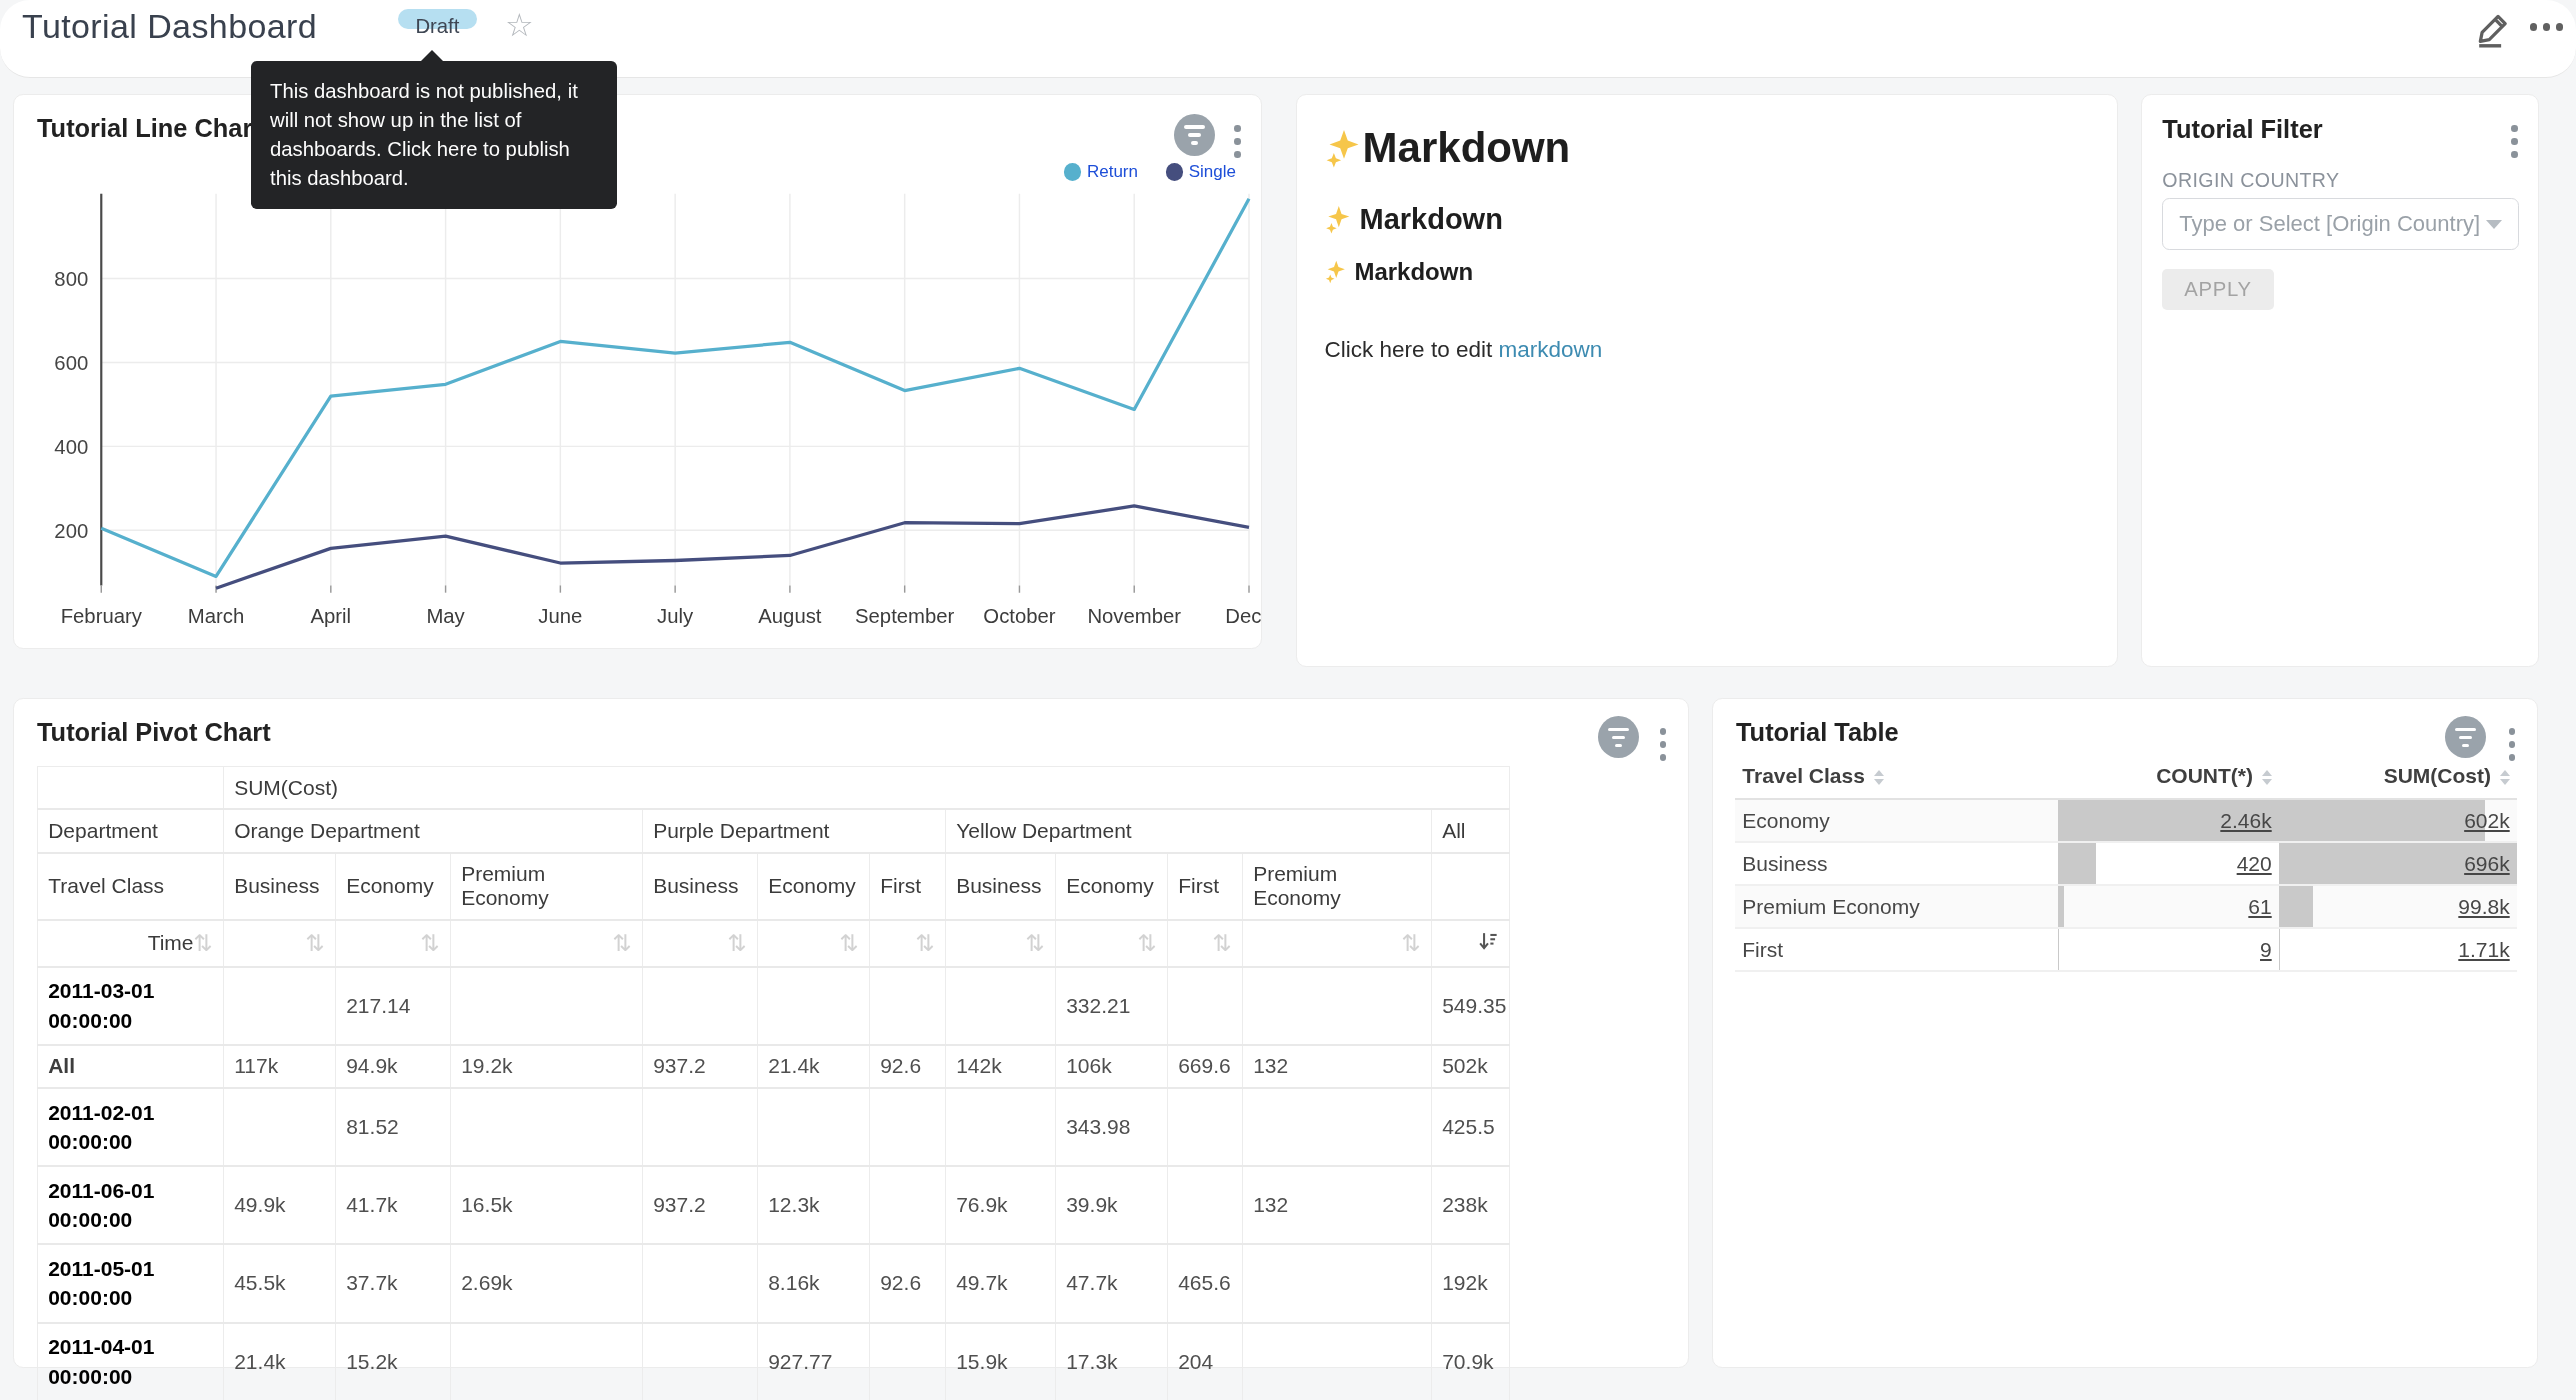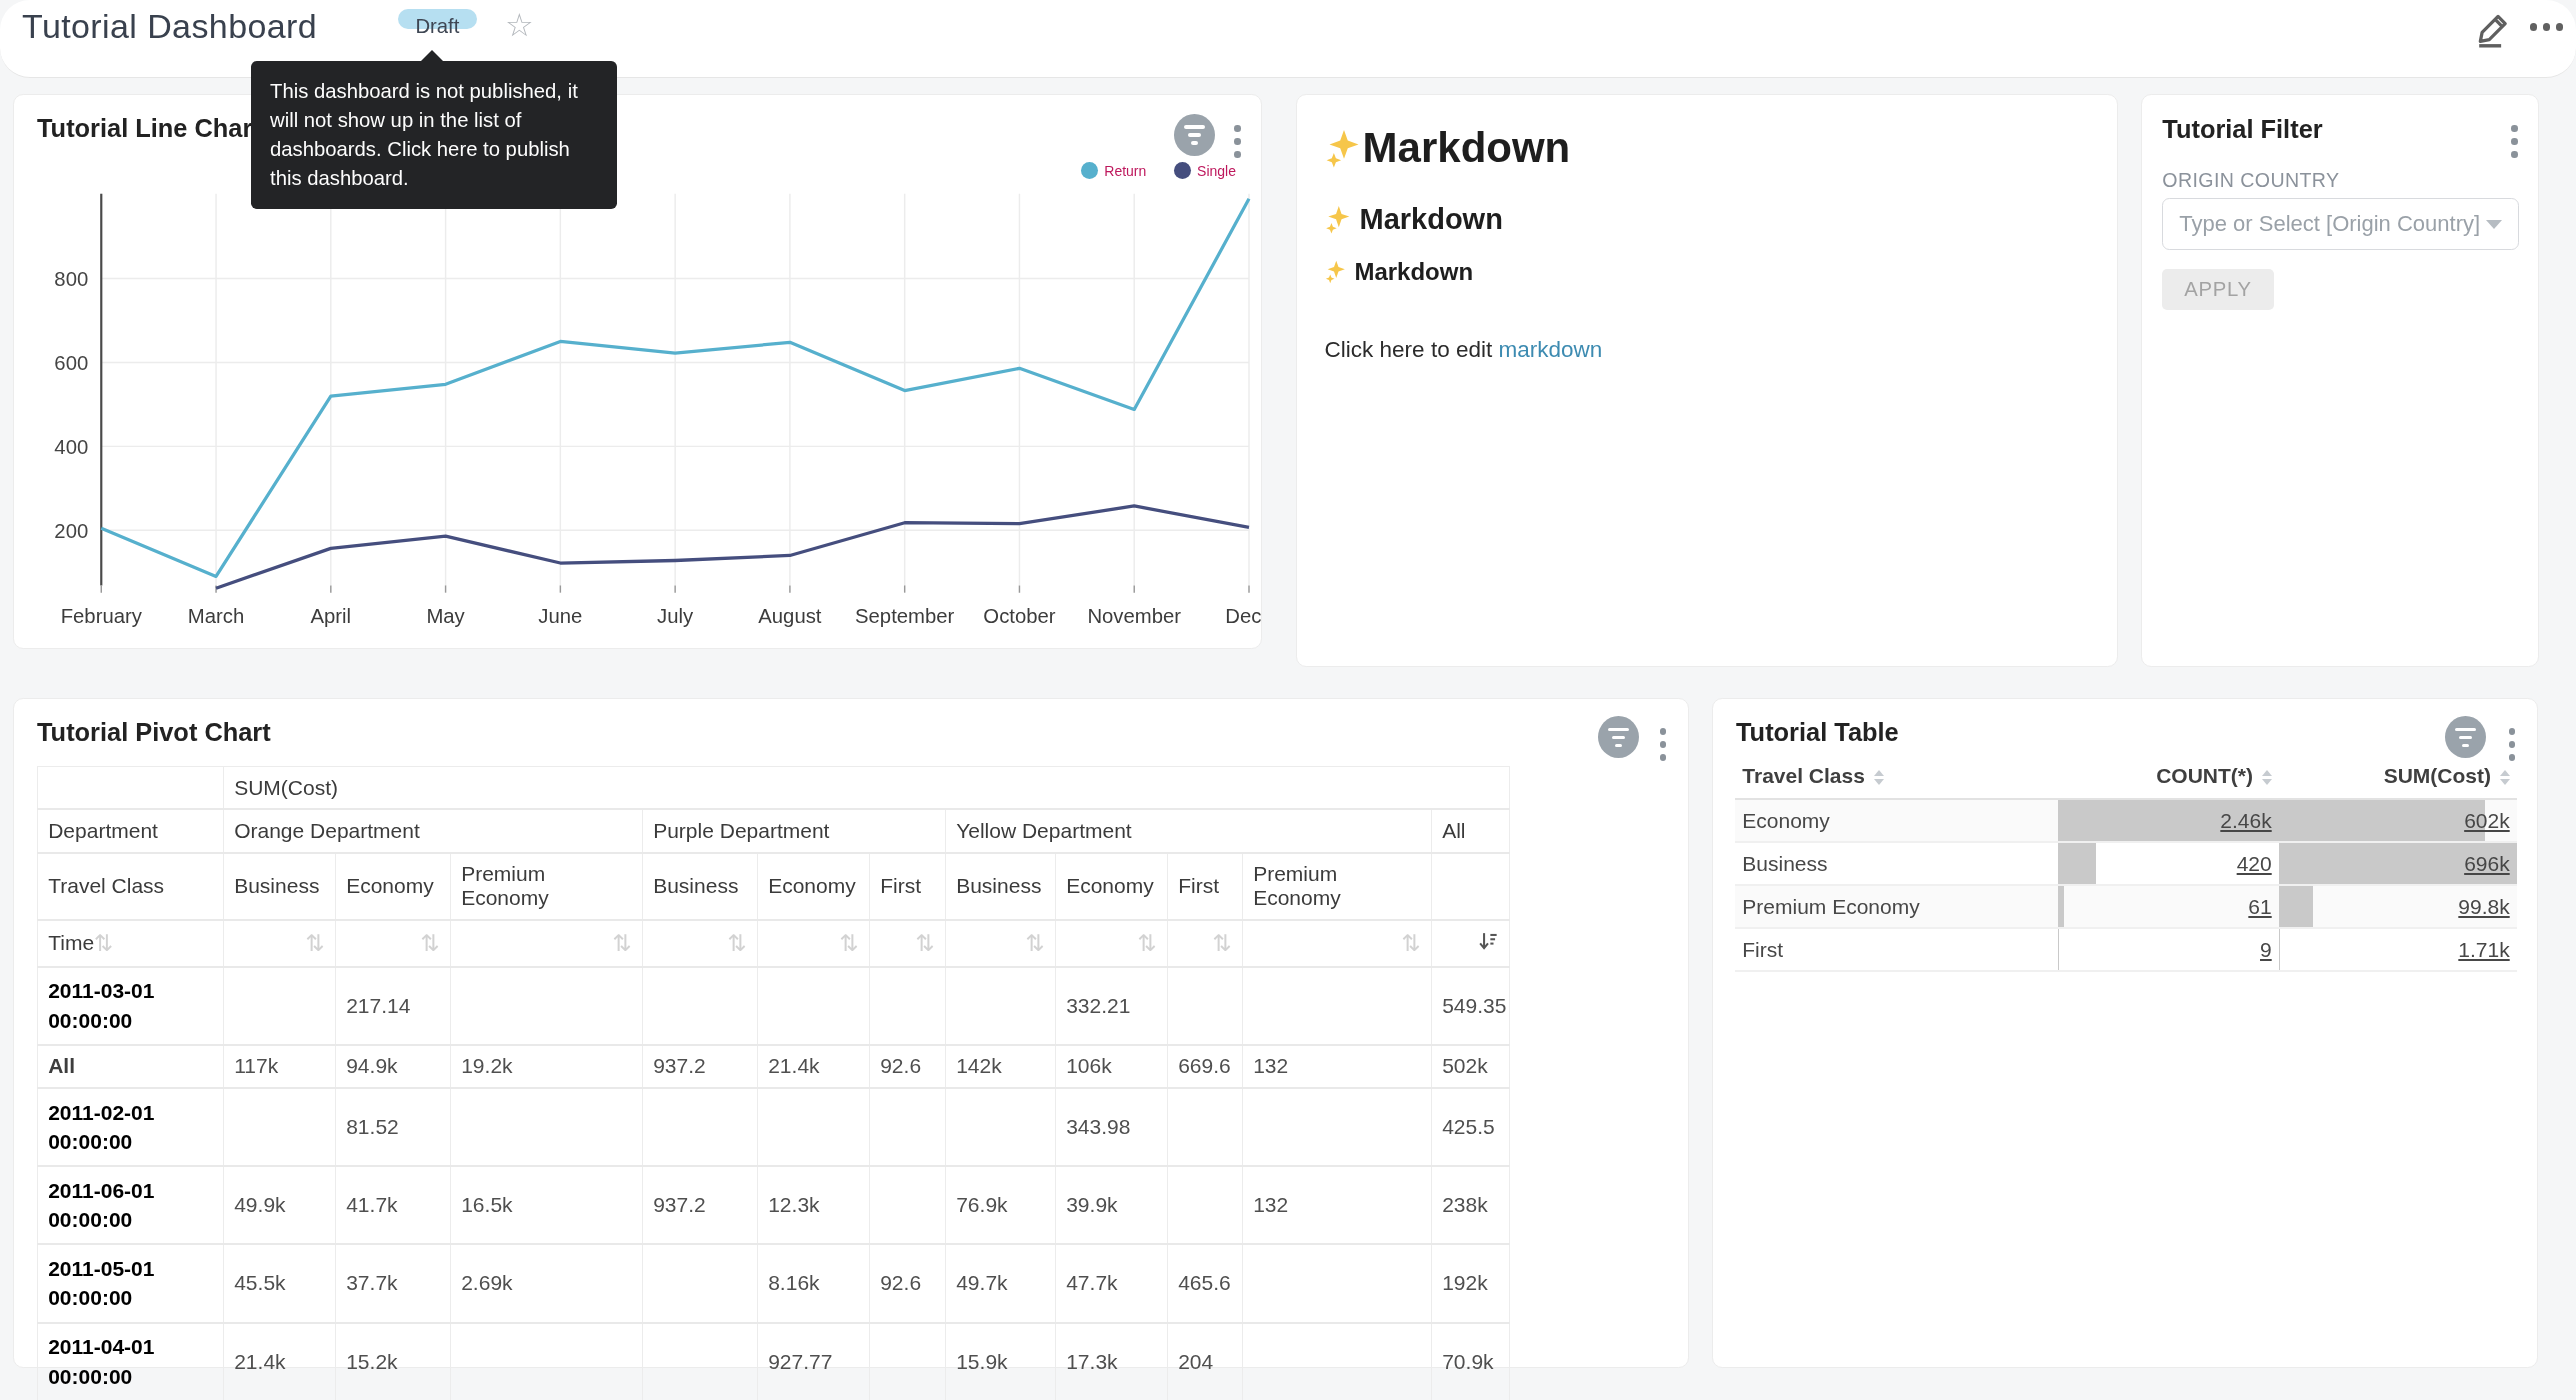--- a/index.html
+++ b/index.html
@@ -28,21 +28,21 @@
                 flex-direction:column;align-items:center;justify-content:center;gap:4.4px;}
   .filter-badge i{display:block;background:#fff;height:3.6px;border-radius:2.2px;}
   .filter-badge i:nth-child(1){width:20.3px;}
   .filter-badge i:nth-child(2){width:12.3px;}
   .filter-badge i:nth-child(3){width:6.5px;}
   
   .line-card{left:13px;top:94px;width:1249px;height:555px;overflow:hidden;}
   .line-card .filter-badge{top:19px;right:46px;}
   .line-card .kebab{top:26px;right:16px;}
   .legend{position:absolute;top:67px;right:25px;display:flex;gap:27.6px;}
-  .legend-item{display:flex;align-items:center;gap:5.8px;font-size:14px;color:#be185d;}
+  .legend-item{display:flex;align-items:center;gap:5.8px;font-size:17px;color:#1d4ed8;}
   .legend-dot{width:17.4px;height:17.4px;border-radius:50%;}
   
   .md-card{left:1296px;top:94px;width:822px;height:573px;padding:29px 27.6px;}
   .md-card h1,.md-card h2,.md-card h3{margin:0;color:#1e1e1e;font-weight:700;display:flex;align-items:center;}
   .md-card h1{font-size:42px;margin-bottom:30.5px;}
   .md-card h2{font-size:29px;margin-bottom:22px;gap:7.3px;}
   .md-card h3{font-size:24px;margin-bottom:51px;gap:7.3px;}
   .md-card p{margin:0;font-size:22.5px;color:#2b2b2b;}
   .md-link{color:#3d8bb1;}
   .spark{display:inline-block;position:relative;}
@@ -64,21 +64,21 @@
   .pivot-card .kebab{top:25px;right:17.4px;}
   .pivot-wrap{position:absolute;left:23px;top:67px;}
   table.pivot{border-collapse:collapse;table-layout:fixed;width:1472px;font-size:21px;color:#4f4f4f;}
   table.pivot td{border:0.7px solid #ececec;padding:8.7px 10.2px;vertical-align:middle;overflow:hidden;}
   table.pivot tr+tr td{border-top:2.9px solid #e9e9e9;}
   table.pivot tr.hdr td{color:#3b3b3b;font-weight:500;}
   table.pivot td.rowlabel{white-space:pre-line;font-weight:600;color:#000000;line-height:1.4;}
   table.pivot td.allrow{font-weight:600;color:#3d3d3d;}
   .sort-ud{font-family:"DejaVu Sans",sans-serif;color:#d2d2d2;font-size:23px;}
   td.sortcell{text-align:right;}
-  .time-cell{display:flex;justify-content:flex-start;align-items:center;}
+  .time-cell{display:flex;justify-content:flex-end;align-items:center;}
   
   .table-card{left:1712px;top:698px;width:826px;height:670px;}
   .table-card .filter-badge{top:17.4px;right:51px;}
   .table-card .kebab{top:25px;right:17.4px;}
   .tt-wrap{position:absolute;left:22px;top:55px;}
   table.tt{border-collapse:collapse;table-layout:fixed;width:782px;font-size:21px;color:#474747;}
   table.tt th{font-weight:600;color:#3f3f3f;padding:10.2px 7.3px;border-bottom:2.2px solid #e2e2e2;}
   table.tt th.num, table.tt td.num{text-align:right;}
   table.tt td{padding:0 7.3px;height:41px;border-bottom:2.2px solid #f0f0f0;}
   table.tt tr.stripe td{background:#fafafa;}

